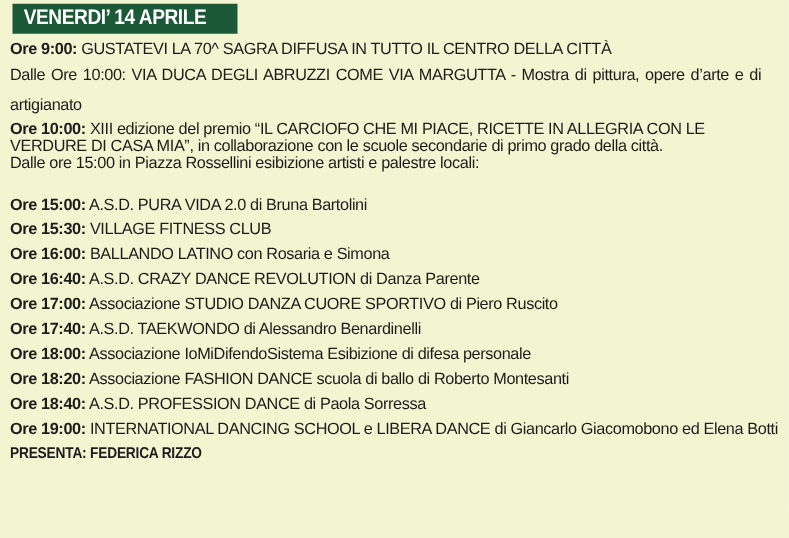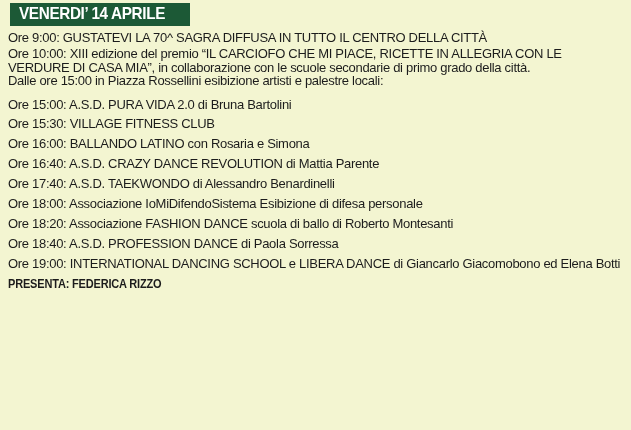--- a/index.html
+++ b/index.html
@@ -49,27 +49,27 @@
   .just {
     line-height: 24px;
     text-align: justify;
     text-justify: inter-word;
   }
 
   .block {
     line-height: 13.5px;
   }
 
-  .schedule { margin-top: 7px; }
+  .schedule { margin-top: 17px; }
   .row {
     line-height: 19.9px;
     white-space: nowrap;
   }
 
-  .t { font-weight: 400; }
+  .t { font-weight: 700; }
 
   .presenter {
     display: inline-block;
     font-weight: 700;
     font-size: 12.5px;
     line-height: 14px;
     letter-spacing: -0.2px;
     transform: scaleX(0.88);
     transform-origin: left center;
     white-space: nowrap;
@@ -79,30 +79,32 @@
 <body>
 
 <div class="page" style="--bg: #f3f5d1; --green: #1c5936; --ink: #1c1c1c;">
 
   <div class="badge">
     <span class="badge-text">VENERDI’ 14 APRILE</span>
   </div>
 
   <p class="line"><span class="t">Ore 9:00:</span> <span>GUSTATEVI LA 70^ SAGRA DIFFUSA IN TUTTO IL CENTRO DELLA CITTÀ</span></p>
 
+  <p class="just">Dalle Ore 10:00: VIA DUCA DEGLI ABRUZZI COME VIA MARGUTTA - Mostra di pittura, opere d’arte e di artigianato</p>
 
   <p class="block"><span class="t">Ore 10:00:</span> <span>XIII edizione del premio “IL CARCIOFO CHE MI PIACE, RICETTE IN ALLEGRIA CON LE VERDURE DI CASA MIA”, in collaborazione con le scuole secondarie di primo grado della città.</span></p>
 
   <p class="block">Dalle ore 15:00 in Piazza Rossellini esibizione artisti e palestre locali:</p>
 
   <div class="schedule" id="schedule">
       <div class="row"><span class="t">Ore 15:00:</span> <span>A.S.D. PURA VIDA 2.0 di Bruna Bartolini</span></div>
       <div class="row"><span class="t">Ore 15:30:</span> <span>VILLAGE FITNESS CLUB</span></div>
       <div class="row"><span class="t">Ore 16:00:</span> <span>BALLANDO LATINO con Rosaria e Simona</span></div>
-      <div class="row"><span class="t">Ore 16:40:</span> <span>A.S.D. CRAZY DANCE REVOLUTION di Mattia Parente</span></div>
+      <div class="row"><span class="t">Ore 16:40:</span> <span>A.S.D. CRAZY DANCE REVOLUTION di Danza Parente</span></div>
+      <div class="row"><span class="t">Ore 17:00:</span> <span>Associazione STUDIO DANZA CUORE SPORTIVO di Piero Ruscito</span></div>
       <div class="row"><span class="t">Ore 17:40:</span> <span>A.S.D. TAEKWONDO di Alessandro Benardinelli</span></div>
       <div class="row"><span class="t">Ore 18:00:</span> <span>Associazione IoMiDifendoSistema Esibizione di difesa personale</span></div>
       <div class="row"><span class="t">Ore 18:20:</span> <span>Associazione FASHION DANCE scuola di ballo di Roberto Montesanti</span></div>
       <div class="row"><span class="t">Ore 18:40:</span> <span>A.S.D. PROFESSION DANCE di Paola Sorressa</span></div>
       <div class="row"><span class="t">Ore 19:00:</span> <span>INTERNATIONAL DANCING SCHOOL e LIBERA DANCE di Giancarlo Giacomobono ed Elena Botti</span></div>
     </div>
 
   <p class="presenter">PRESENTA: FEDERICA RIZZO</p>
 
 </div>

